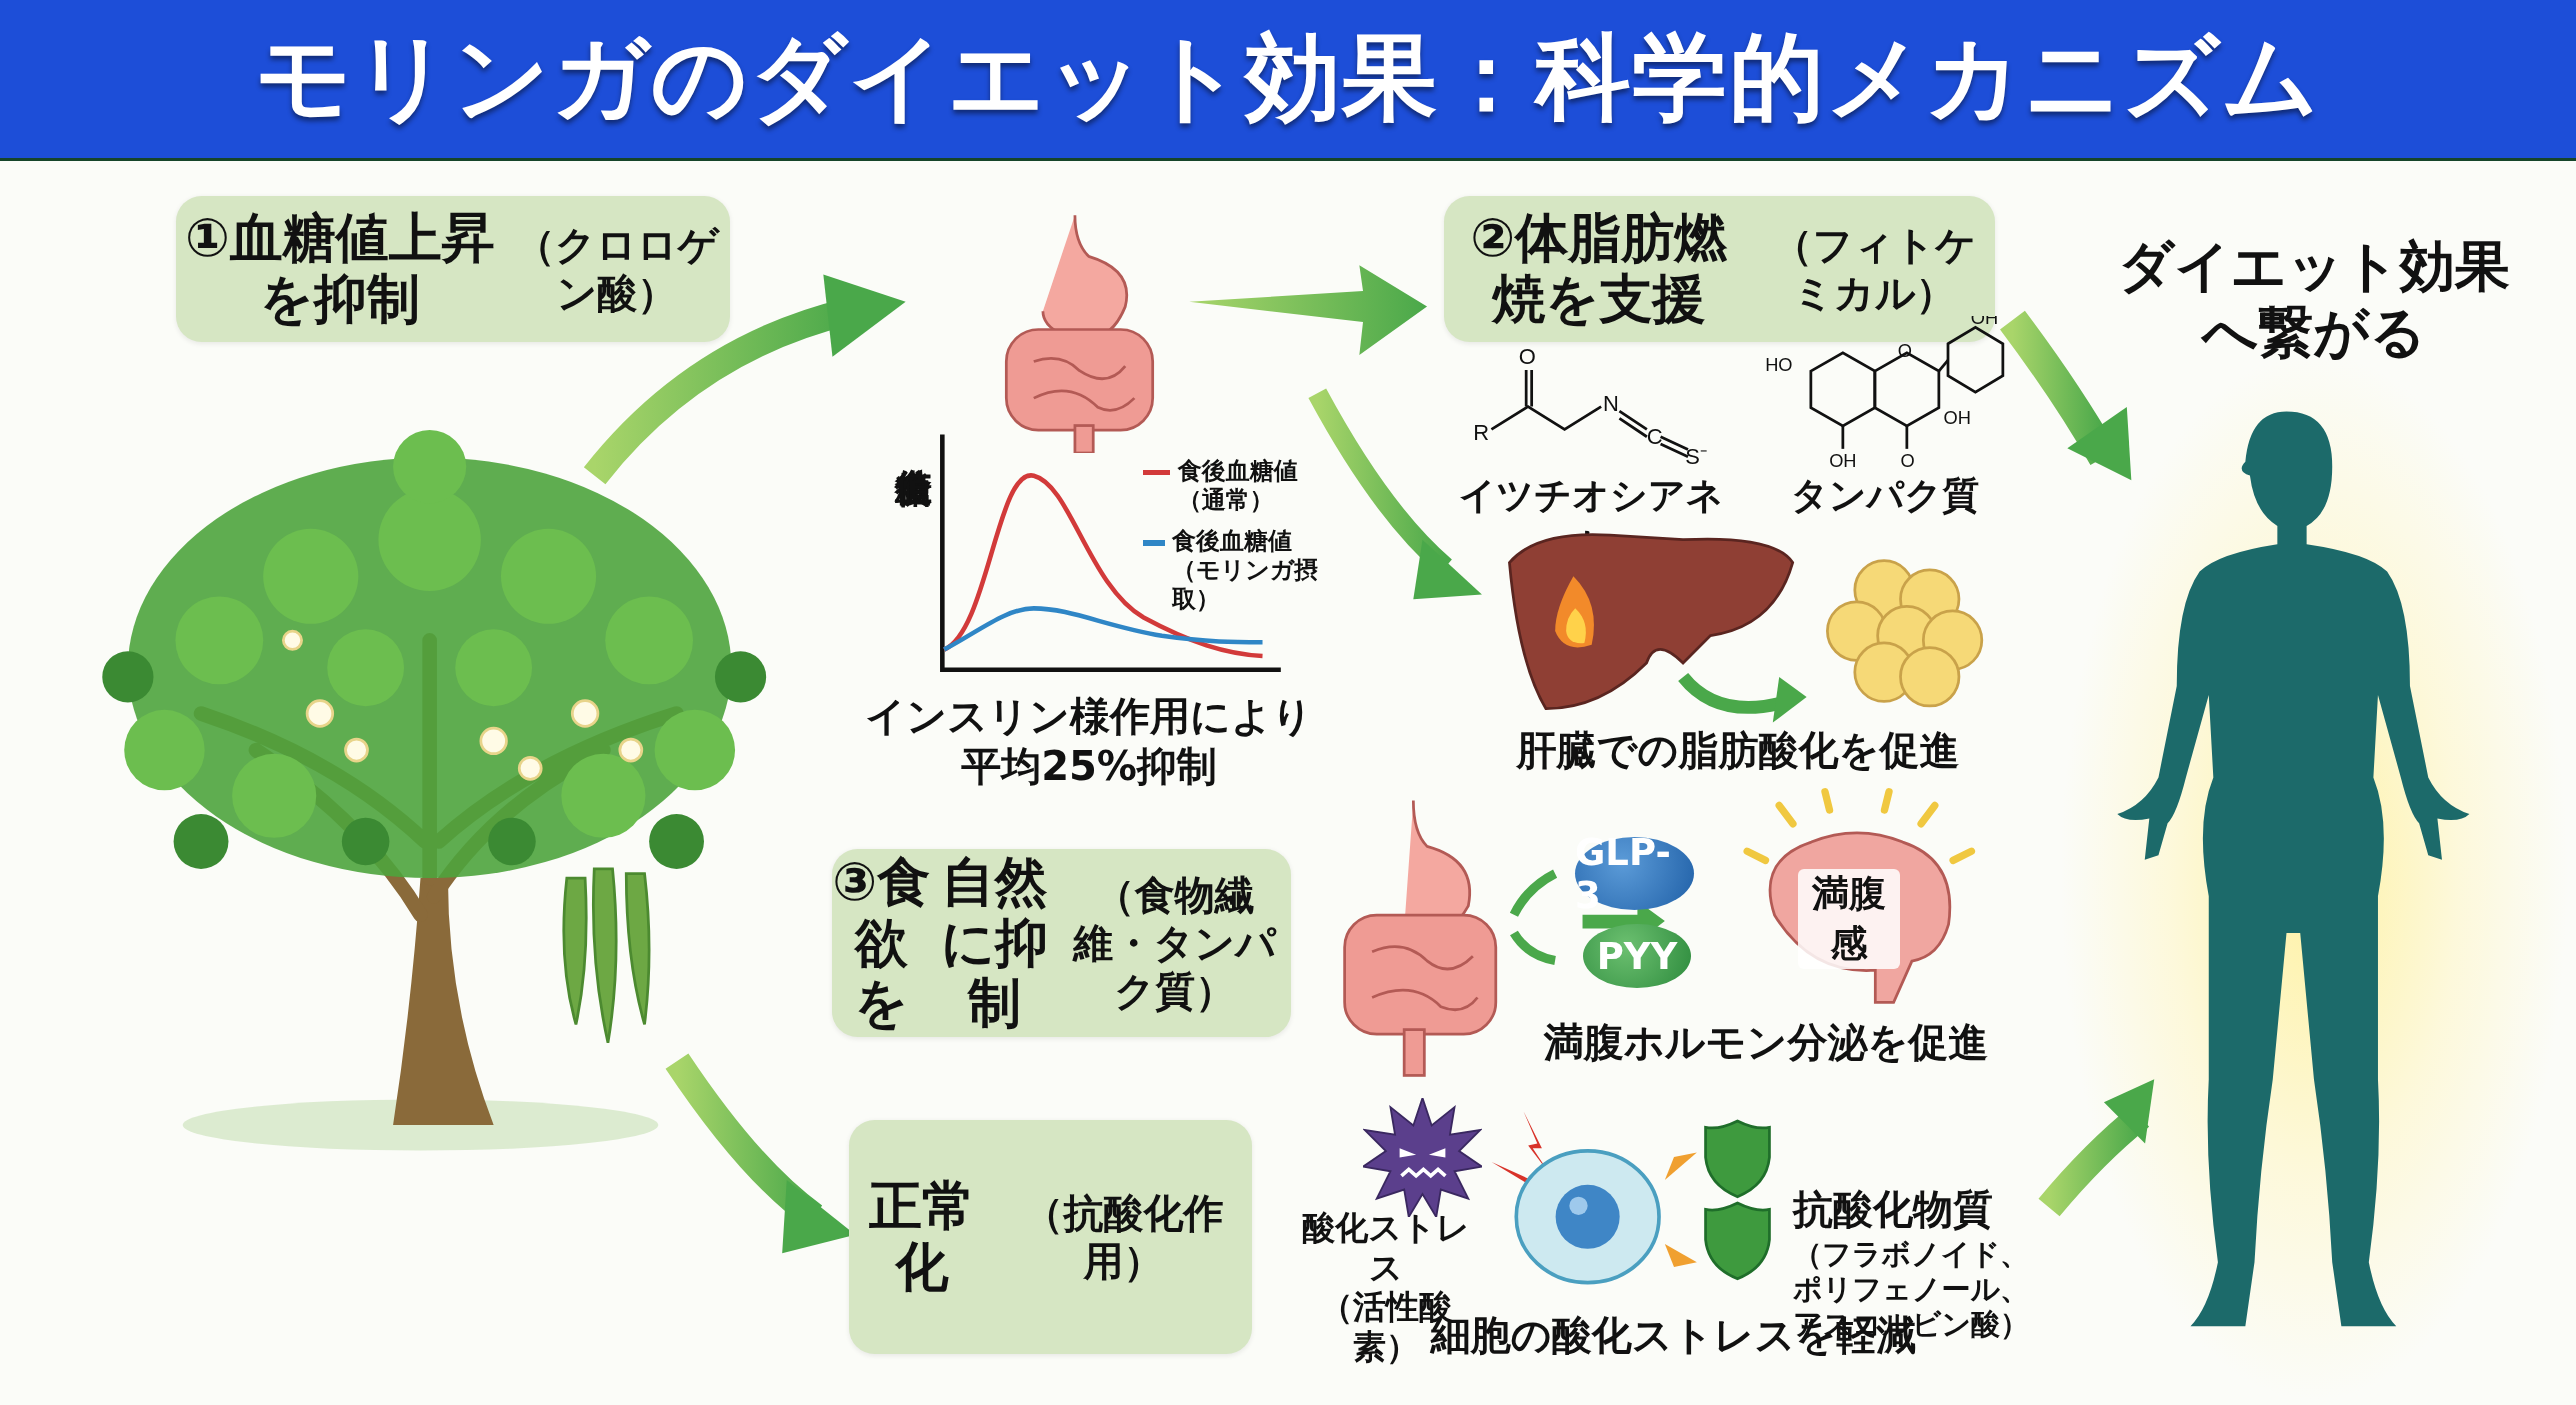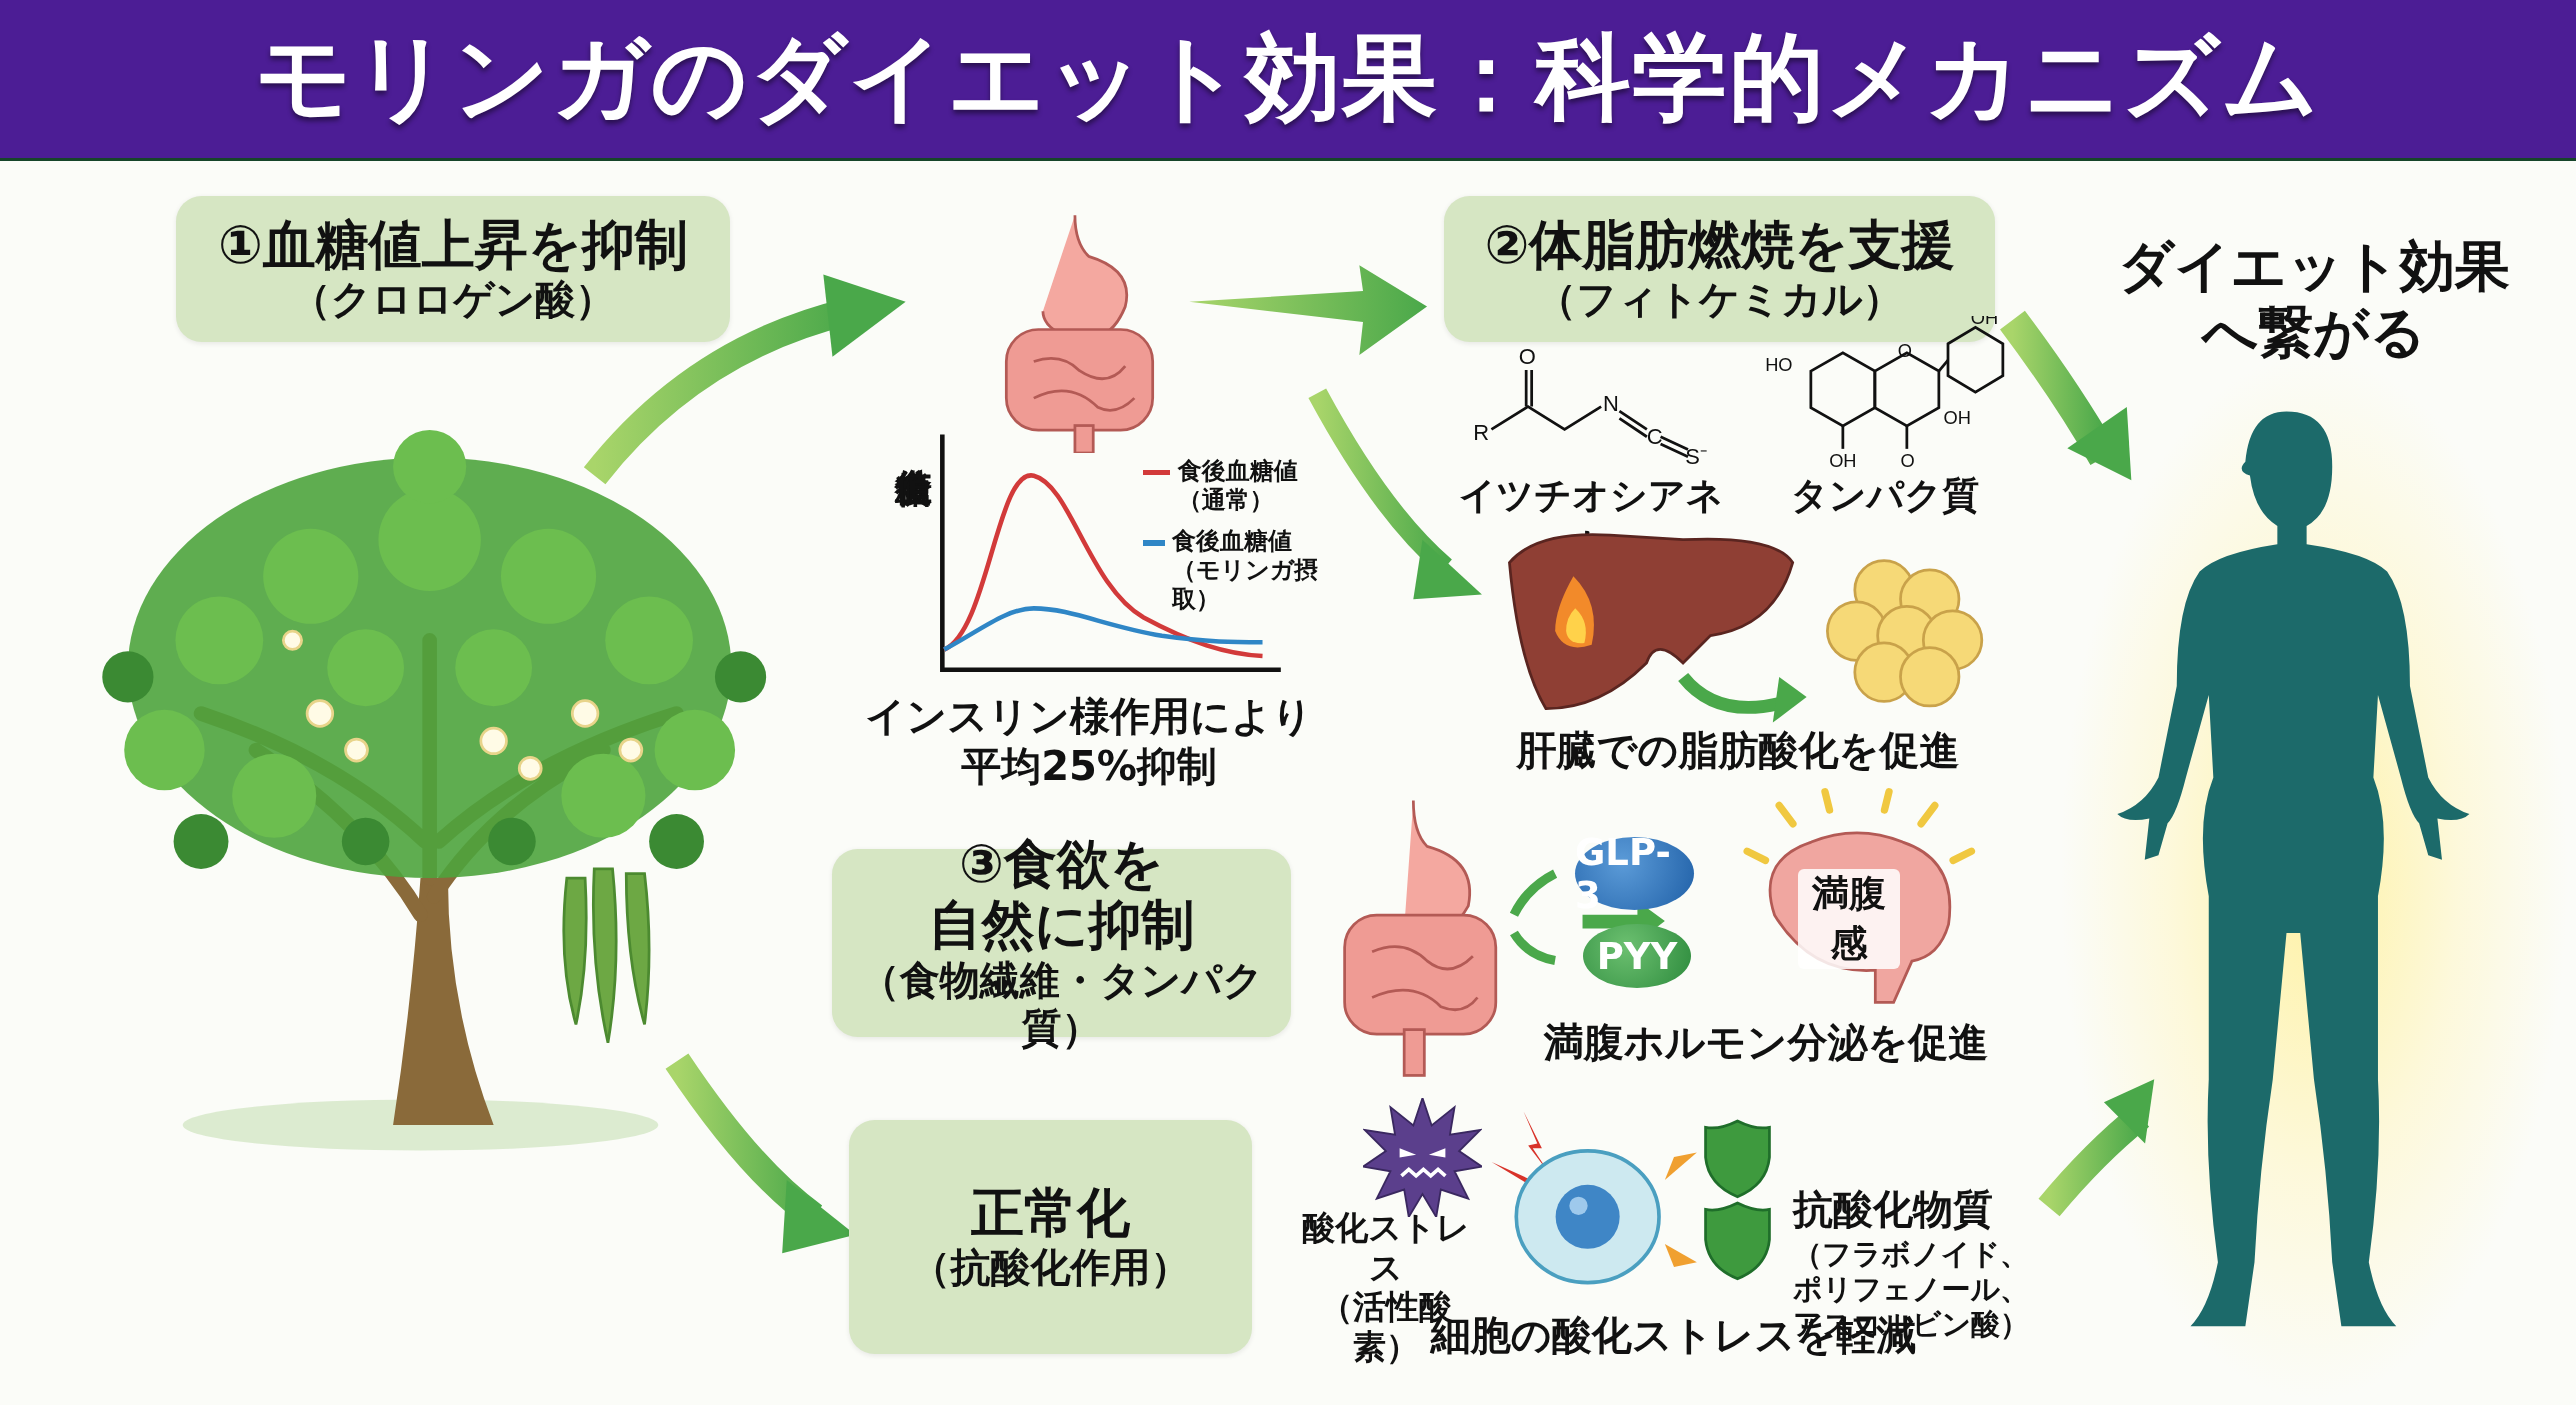--- a/index.html
+++ b/index.html
@@ -1,21 +1,21 @@
 <!DOCTYPE html>
 <html style="font-size:14.6px"><head>
 <meta charset="utf-8">
 <style>
   *{box-sizing:border-box;margin:0;padding:0}
   html,body{width:2576px;height:1405px;overflow:hidden}
   body{background:#fbfcf8;font-family:"DejaVu Sans","Liberation Sans",sans-serif;color:#111;position:relative}
   .abs{position:absolute}
-  .titlebar{left:0;top:0;width:2576px;height:161px;background:#4c1d95;border-bottom:3.7px solid #16452a;display:flex;align-items:center;justify-content:center}
+  .titlebar{left:0;top:0;width:2576px;height:161px;background:#1d4ed8;border-bottom:3.7px solid #16452a;display:flex;align-items:center;justify-content:center}
   .titlebar h1{color:#fff;font-size:95px;font-weight:bold;letter-spacing:1.8px;text-shadow:0 3.7px 5.5px rgba(0,0,0,.45)}
-  .box{background:#d6e6c3;border-radius:25.6px;text-align:center;font-weight:bold;color:#111;display:flex;flex-direction:column;justify-content:center;align-items:center;box-shadow:0 1.8px 5.5px rgba(0,0,0,.08)}
+  .box{background:#d6e6c3;border-radius:25.6px;text-align:center;font-weight:bold;color:#111;display:flex;flex-direction:row;justify-content:center;align-items:center;box-shadow:0 1.8px 5.5px rgba(0,0,0,.08)}
   .box .t{font-size:53px;line-height:1.15}
   .box .s{font-size:40px;line-height:1.2}
   .lbl{font-weight:bold;text-align:center;color:#111}
   .glow{left:2058px;top:348px;width:512px;height:1057px;background:radial-gradient(ellipse at 50% 50%,rgba(255,240,150,.85) 0%,rgba(255,245,190,.5) 40%,rgba(251,252,248,0) 70%)}
   .pill{border-radius:50%;display:flex;align-items:center;justify-content:center;color:#fff;font-weight:bold;font-size:37px}
 </style>
 </head>
 <body>
 
 <div class="abs titlebar">

